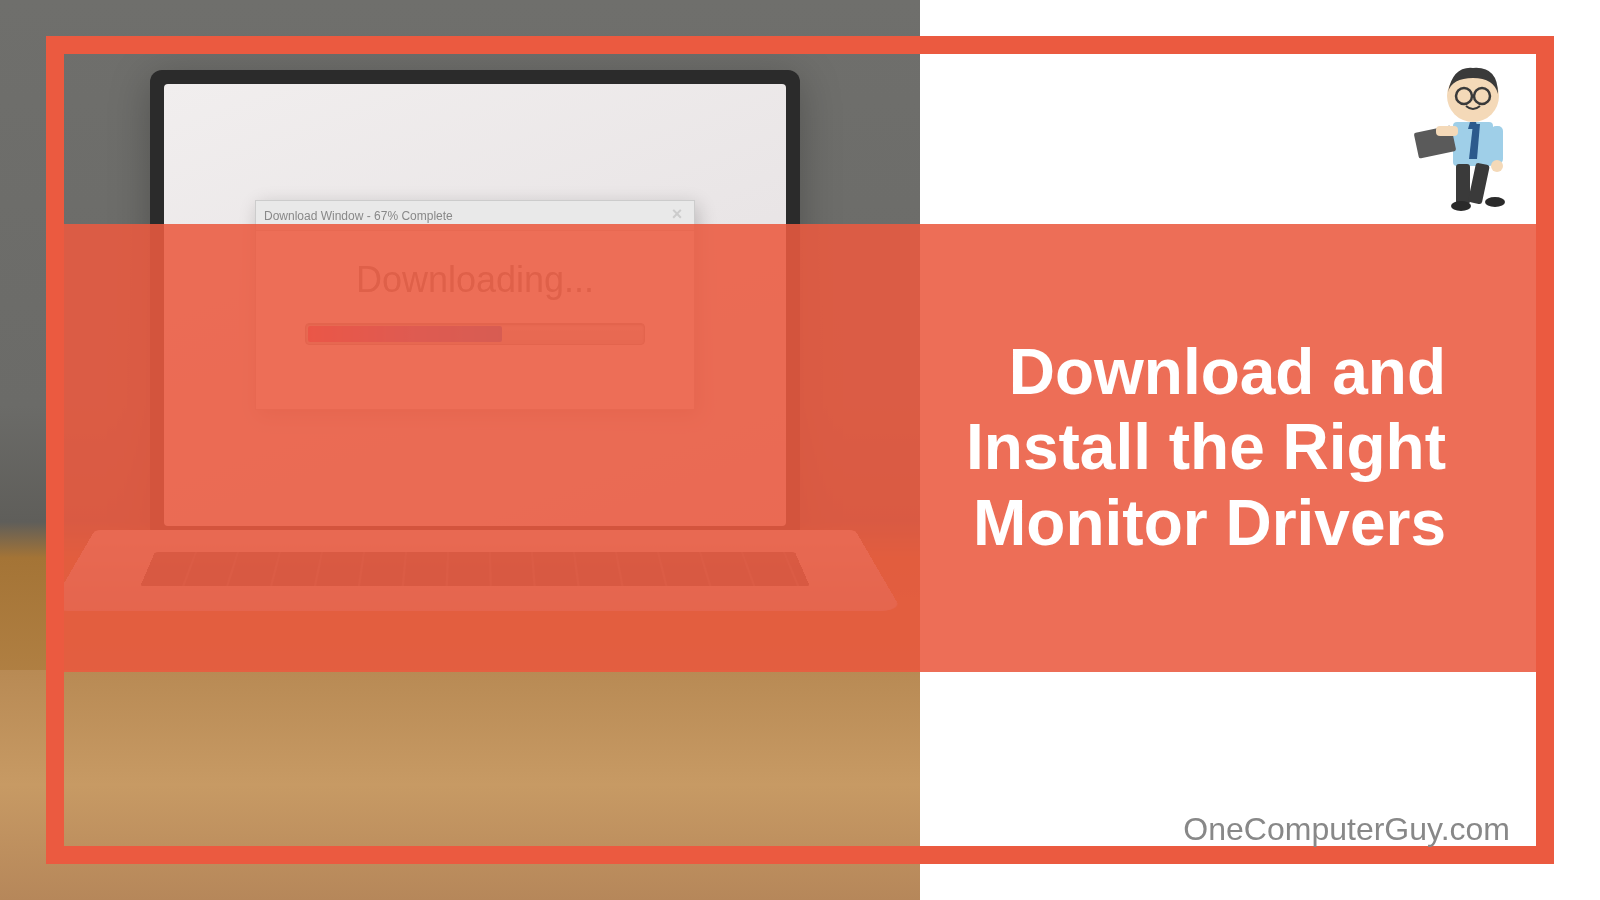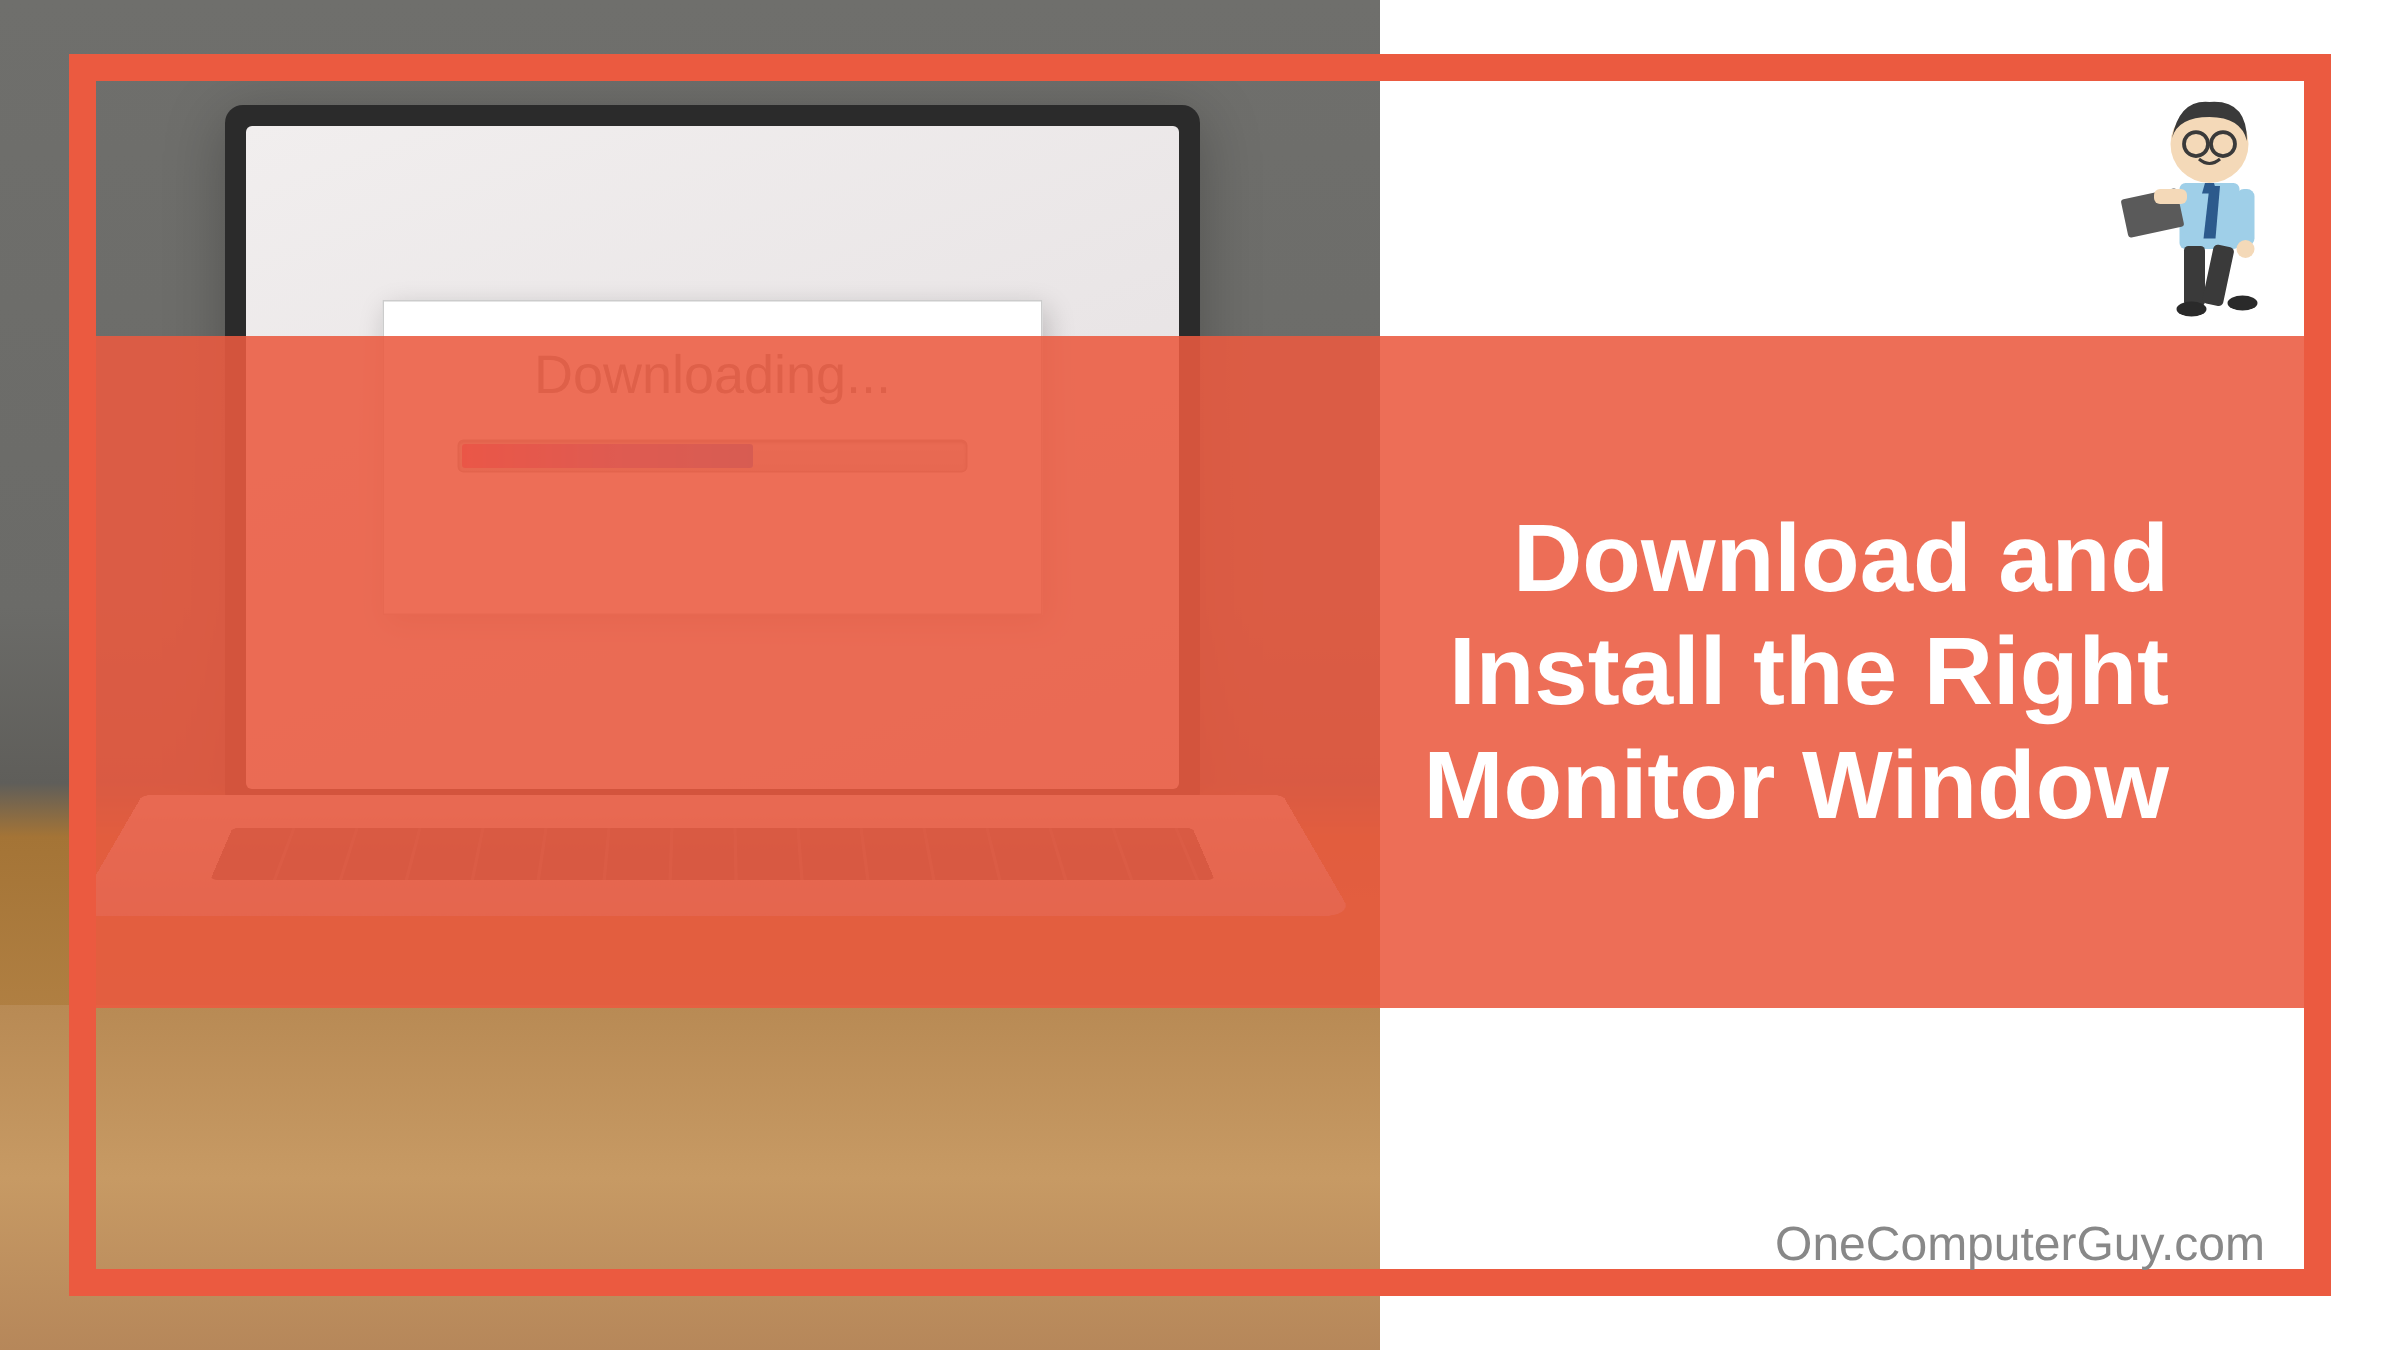--- a/index.html
+++ b/index.html
@@ -198,36 +198,40 @@
 <body>
 
 <div class="canvas">
 
   <div class="photo-area">
     <div class="desk"></div>
     <div class="laptop">
       <div class="laptop-screen-wrap">
         <div class="laptop-screen">
           <div class="download-window">
+            <div class="download-titlebar">
+              <span class="download-title">Download Window - 67% Complete</span>
+              <span class="download-close">×</span>
+            </div>
             <div class="download-body">
               <div class="downloading-text">Downloading...</div>
               <div class="progress-bar-outer">
                 <div class="progress-bar-inner"></div>
               </div>
             </div>
           </div>
         </div>
       </div>
       <div class="laptop-base"></div>
       <div class="keys"></div>
     </div>
   </div>
 
   <div class="overlay-panel">
-    <div class="overlay-title">Download and Install the Right Monitor Window</div>
+    <div class="overlay-title">Download and Install the Right Monitor Drivers</div>
   </div>
 
   <div class="frame"></div>
 
   <div class="mascot">
     <svg viewBox="0 0 150 170" width="150" height="170">
 
       <rect x="55" y="78" width="40" height="44" fill="#9fcfe8" rx="4"></rect>
 
       <polygon points="75,80 82,80 79,115 71,115" fill="#2c5a8c"></polygon>

